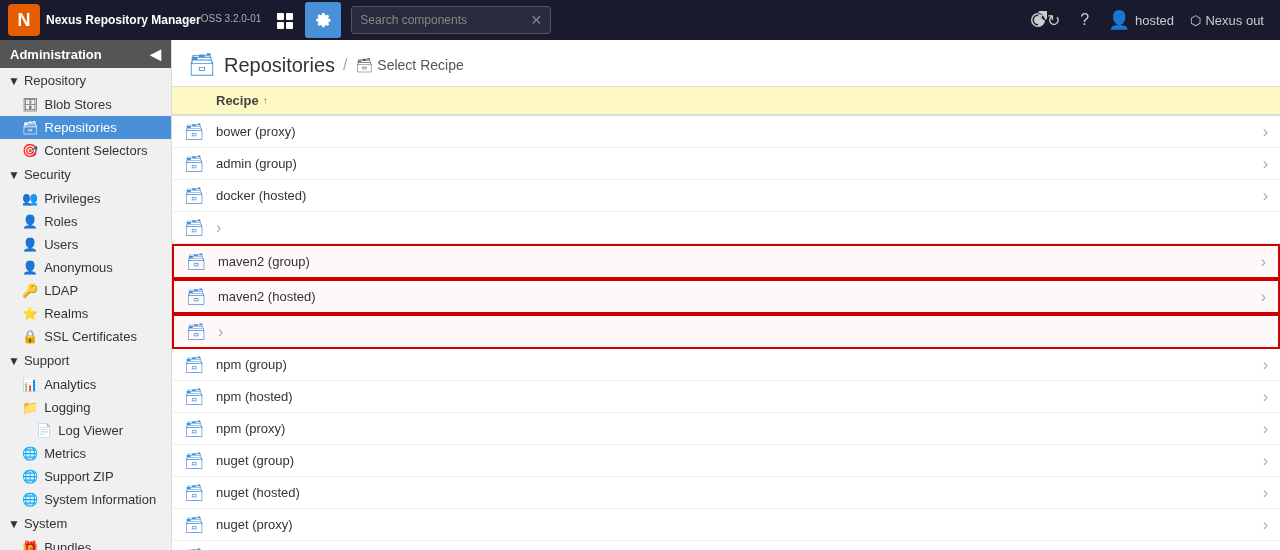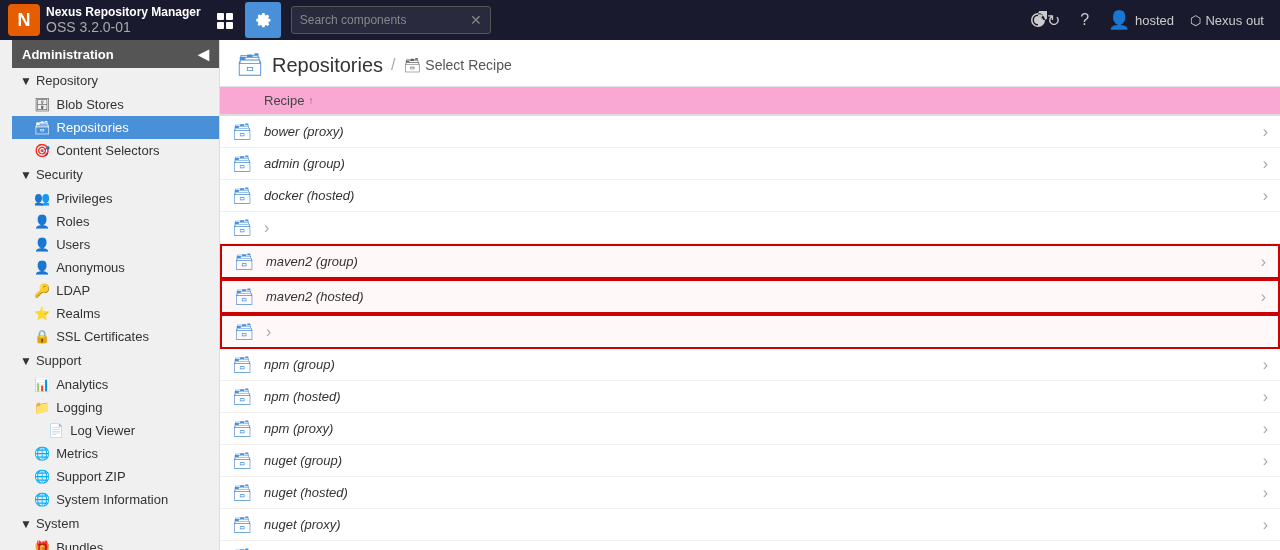--- a/index.html
+++ b/index.html
@@ -22,23 +22,23 @@
       color: white;
       min-width: 160px;
     }
     .topnav-logo-icon {
       width: 32px; height: 32px;
       background: #e65c00;
       border-radius: 4px;
       display: flex; align-items: center; justify-content: center;
       color: white; font-size: 18px; font-weight: bold;
     }
-    .topnav-logo-text { display: flex; flex-direction: column; }
+    .topnav-logo-text { display: flex; flex-direction: row; }
     .topnav-logo-title { color: white; font-size: 12px; font-weight: bold; line-height: 1.2; }
-    .topnav-logo-sub { color: #aaa; font-size: 14px; }
+    .topnav-logo-sub { color: #aaa; font-size: 10px; }
     .topnav-icons { display: flex; gap: 2px; }
     .topnav-icon-btn {
       width: 36px; height: 36px;
       display: flex; align-items: center; justify-content: center;
       cursor: pointer; border-radius: 3px;
       color: white; font-size: 16px;
     }
     .topnav-icon-btn.active { background: #4a90d9; }
     .search-box {
       background: #2a2a3e;
@@ -69,26 +69,25 @@
     .topnav-user-icon { font-size: 18px; color: #aaa; }
     .topnav-signout { display: flex; align-items: center; gap: 4px; color: #ccc; font-size: 13px; cursor: pointer; padding: 4px 8px; border-radius: 3px; }
 
     
     .main-layout {
       display: flex; flex: 1; overflow: hidden;
     }
 
     
     .sidebar {
-      width: 220px;
+      width: 172px;
       background: #f0f0f0;
       border-right: 1px solid #ddd;
       overflow-y: auto;
       flex-shrink: 0;
-      padding-left: 12px;
     }
     .sidebar-header {
       background: #555;
       color: white;
       padding: 6px 10px;
       font-size: 13px;
       font-weight: bold;
       display: flex; align-items: center; justify-content: space-between;
     }
     .sidebar-collapse-btn { color: white; cursor: pointer; font-size: 14px; }
@@ -123,43 +122,43 @@
     }
     .content-header-icon { font-size: 22px; color: #4a90d9; }
     .content-title { font-size: 20px; color: #333; font-weight: normal; }
     .breadcrumb-sep { color: #aaa; font-size: 16px; }
     .breadcrumb-item { display: flex; align-items: center; gap: 4px; color: #555; font-size: 14px; }
     .breadcrumb-item-icon { font-size: 14px; color: #666; }
 
     .table-header-row {
       display: flex; align-items: center;
       padding: 6px 12px;
-      background: #f9a8d4;
+      background: #fef9c3;
       border-bottom: 2px solid #ddd;
-      font-weight: normal;
+      font-weight: bold;
       font-size: 13px;
       color: #444;
     }
     .table-header-row .col-icon { width: 32px; }
     .table-header-row .col-name { flex: 1; display: flex; align-items: center; gap: 4px; }
 
     .table-body { overflow-y: auto; flex: 1; }
     .table-row {
       display: flex; align-items: center;
       padding: 6px 12px;
       border-bottom: 1px solid #f0f0f0;
       cursor: pointer;
       min-height: 32px;
     }
     .table-row.highlighted {
       border: 2px solid #cc0000;
       background: #fff8f8;
     }
     .table-row .col-icon { width: 32px; display: flex; align-items: center; }
-    .table-row .col-name { flex: 1; font-size: 13px; color: #333; font-style: italic; }
+    .table-row .col-name { flex: 1; font-size: 13px; color: #333; }
     .table-row .col-arrow { color: #aaa; font-size: 16px; }
     .row-icon { font-size: 16px; color: #4a90d9; }
 
     
     ::-webkit-scrollbar { width: 8px; }
     ::-webkit-scrollbar-track { background: #f1f1f1; }
     ::-webkit-scrollbar-thumb { background: #ccc; border-radius: 4px; }
 
     .sort-arrow { font-size: 10px; color: #666; }
   </style>

